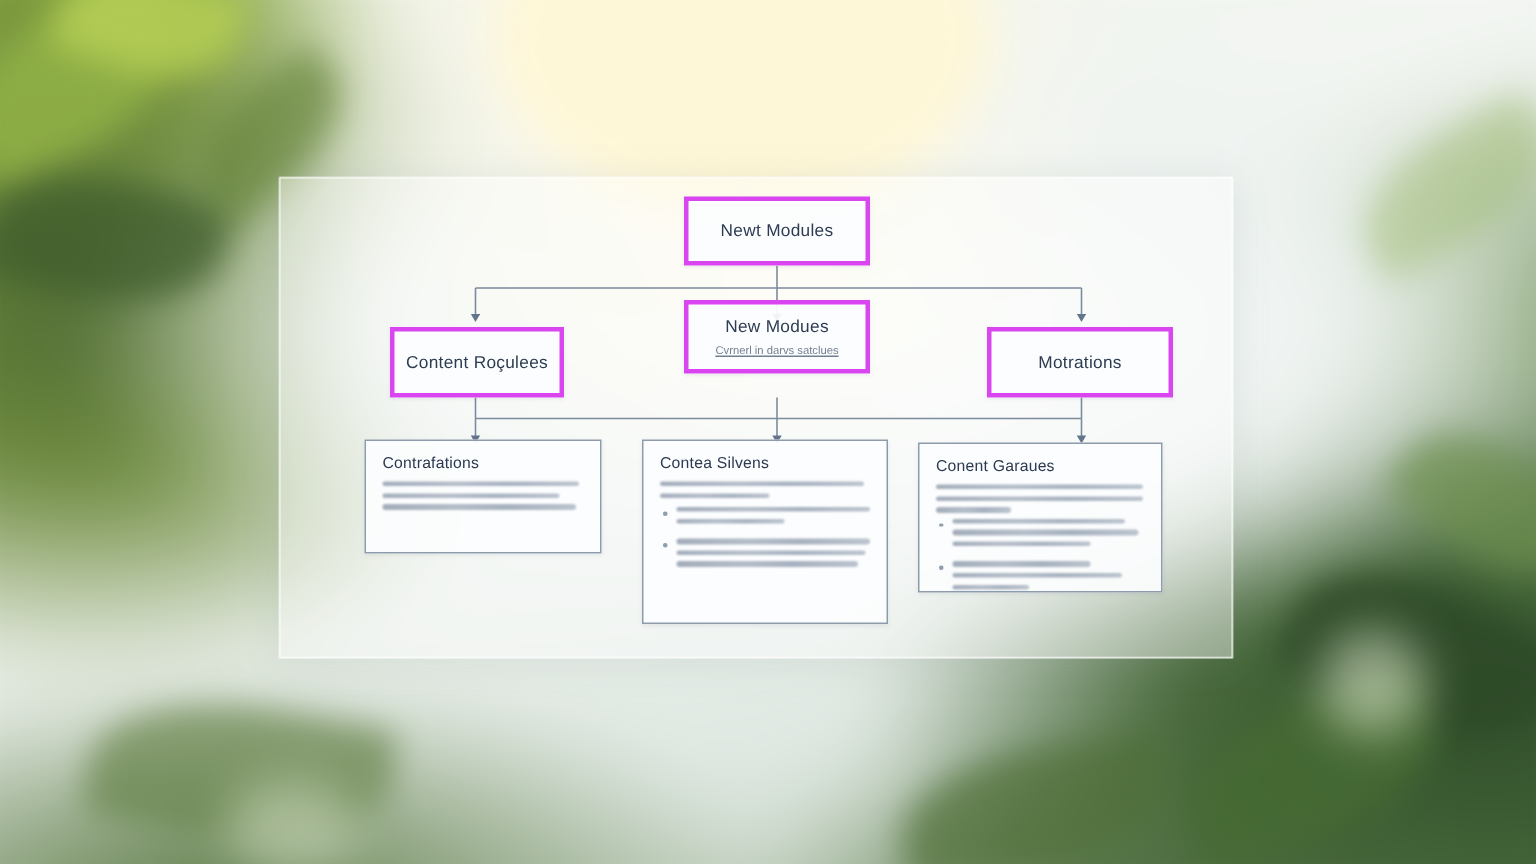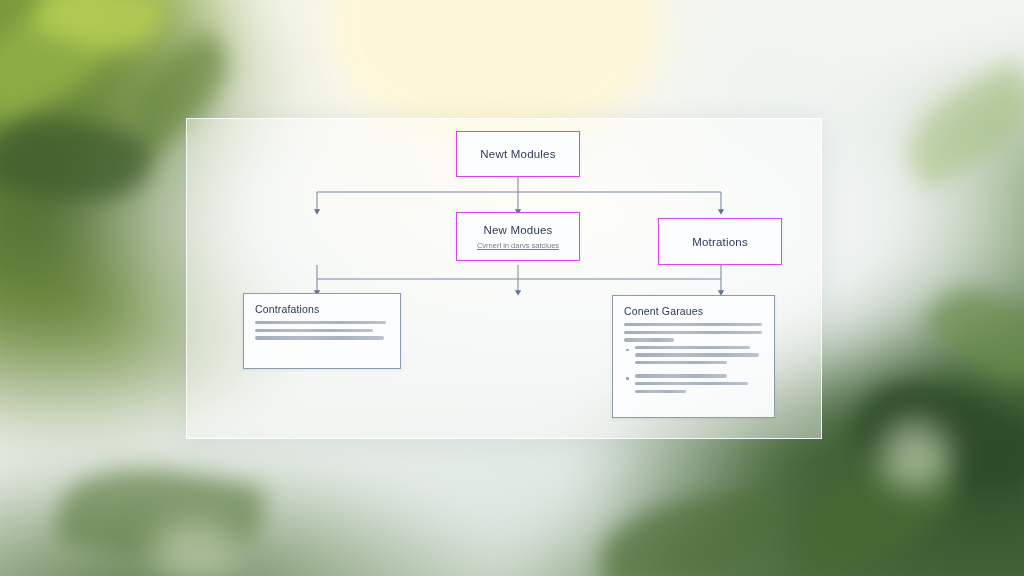--- a/index.html
+++ b/index.html
@@ -37,21 +37,21 @@
     backdrop-filter:blur(3px);
   }
 
   
   #diagram{position:absolute;inset:0;}
   svg#wires{position:absolute;left:0;top:0;width:1024px;height:576px;pointer-events:none;}
 
   .node{
     position:absolute;box-sizing:border-box;
     background:rgba(252,253,254,0.93);
-    border:1px solid #d946ef;
+    border:3px solid #d946ef;
     box-shadow:0 1px 3px rgba(70,90,110,0.10);
   }
   .node-title{
     color:#2d3c52;font-size:11.5px;letter-spacing:.2px;
     text-align:center;white-space:nowrap;
   }
   .node-sub{
     color:#59697e;font-size:7.5px;text-align:center;
     margin-top:5px;white-space:nowrap;filter:blur(.45px);opacity:.85;text-decoration:underline;
   }
@@ -128,41 +128,66 @@
       <path d="M317,279 L317,293" marker-end="url(#arw)"></path>
       <path d="M518,279 L518,293" marker-end="url(#arw)"></path>
       <path d="M721,279 L721,293" marker-end="url(#arw)"></path>
     </g>
   </svg>
 
   <div class="node tier1" style="left:456px;top:131px;width:124px;height:46px;">
     <div class="node-title">Newt Modules</div>
   </div>
 
-
-  <div class="node tier1" style="left:456px;top:212px;width:124px;height:49px;justify-content:center;">
+  <div class="node tier1" style="left:260px;top:218px;width:116px;height:47px;">
+    <div class="node-title">Content Roçulees</div>
+  </div>
+
+  <div class="node tier1" style="left:456px;top:200px;width:124px;height:49px;justify-content:center;">
     <div class="node-title">New Modues</div>
     <div class="node-sub">Cvrnerl in darvs satclues</div>
   </div>
 
   <div class="node tier1" style="left:658px;top:218px;width:124px;height:47px;">
     <div class="node-title">Motrations</div>
   </div>
 
   <div class="card" style="left:243px;top:293px;width:158px;height:76px;">
     <div class="card-h">Contrafations</div>
     <div>
       <div class="ln" style="width:98%"></div>
       <div class="ln" style="width:88%"></div>
       <div class="ln" style="width:96%"></div>
     </div>
   </div>
 
-
-  <div class="card" style="left:612px;top:295px;width:163px;height:123px;">
+  <div class="card" style="left:428px;top:293px;width:164px;height:123px;">
+    <div class="card-h">Contea Silvens</div>
+    <div>
+      <div class="ln" style="width:97%"></div>
+      <div class="ln" style="width:52%"></div>
+    </div>
+    <div class="bullet-row">
+      <div class="dot"></div>
+      <div class="bul-lines">
+        <div class="ln" style="width:100%"></div>
+        <div class="ln" style="width:56%"></div>
+      </div>
+    </div>
+    <div class="bullet-row">
+      <div class="dot"></div>
+      <div class="bul-lines">
+        <div class="ln" style="width:100%"></div>
+        <div class="ln" style="width:98%"></div>
+        <div class="ln" style="width:94%"></div>
+      </div>
+    </div>
+  </div>
+
+  <div class="card" style="left:612px;top:295px;width:163px;height:100px;">
     <div class="card-h">Conent Garaues</div>
     <div>
       <div class="ln" style="width:99%"></div>
       <div class="ln" style="width:99%"></div>
       <div class="ln" style="width:36%"></div>
     </div>
     <div class="bullet-row" style="margin-top:4px;">
       <div class="dot"></div>
       <div class="bul-lines">
         <div class="ln" style="width:90%"></div>

